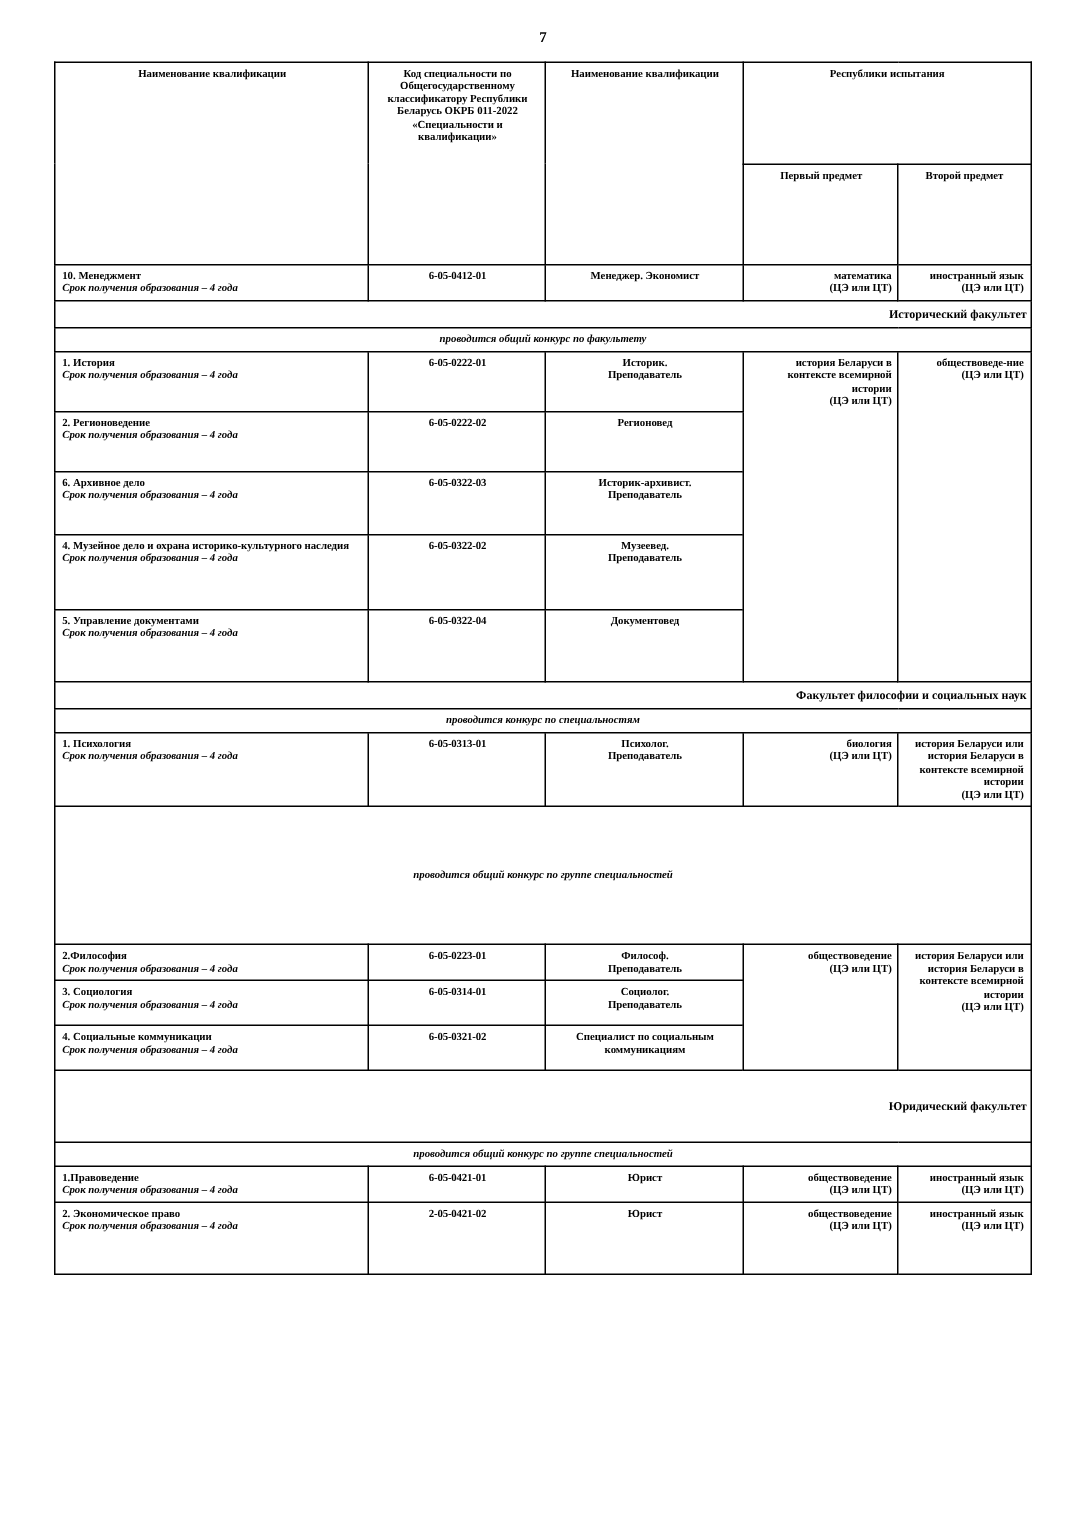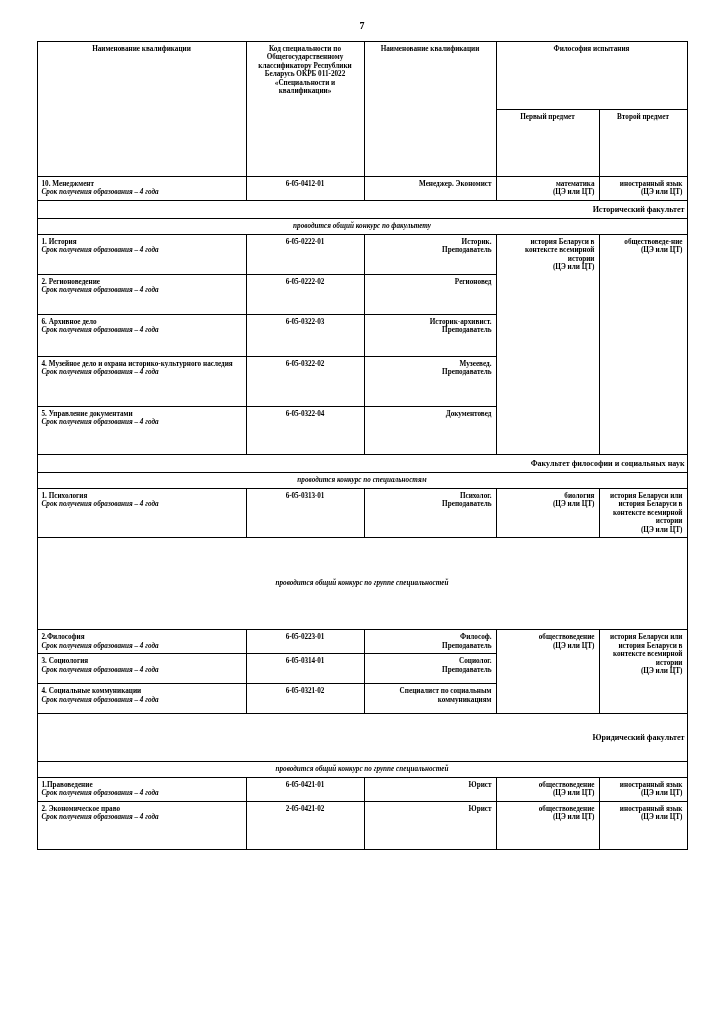--- a/index.html
+++ b/index.html
@@ -82,21 +82,21 @@
     font-style: italic;
   }
   td.c-code-cell {
     text-align: center;
     vertical-align: top;
     padding-top: 5px;
     font-weight: bold;
     letter-spacing: -0.1px;
   }
   td.c-qual-cell {
-    text-align: right;
+    text-align: center;
     vertical-align: top;
     padding-top: 4px;
     font-weight: bold;
   }
   td.exam-cell {
     text-align: right;
     vertical-align: middle;
     font-weight: bold;
     line-height: 1.22;
   }
@@ -132,21 +132,21 @@
         <col class="c-code">
         <col class="c-qual">
         <col class="c-first">
         <col class="c-second">
       </colgroup>
       <thead>
         <tr>
           <th class="hd hd-tall" rowspan="2">Наименование квалификации</th>
           <th class="hd hd-tall" rowspan="2">Код специальности по Общегосударственному классификатору Республики Беларусь ОКРБ 011-2022 «Специальности и квалификации»</th>
           <th class="hd hd-tall" rowspan="2">Наименование квалификации</th>
-          <th class="hd" colspan="2">Философия испытания</th>
+          <th class="hd" colspan="2">Республики испытания</th>
         </tr>
         <tr>
           <th class="hd">Первый предмет</th>
           <th class="hd">Второй предмет</th>
         </tr>
       </thead>
       <tbody id="tbody">
           <tr>
             <td class="c-name-cell">
               <span class="spec-title">10. Менеджмент</span>

